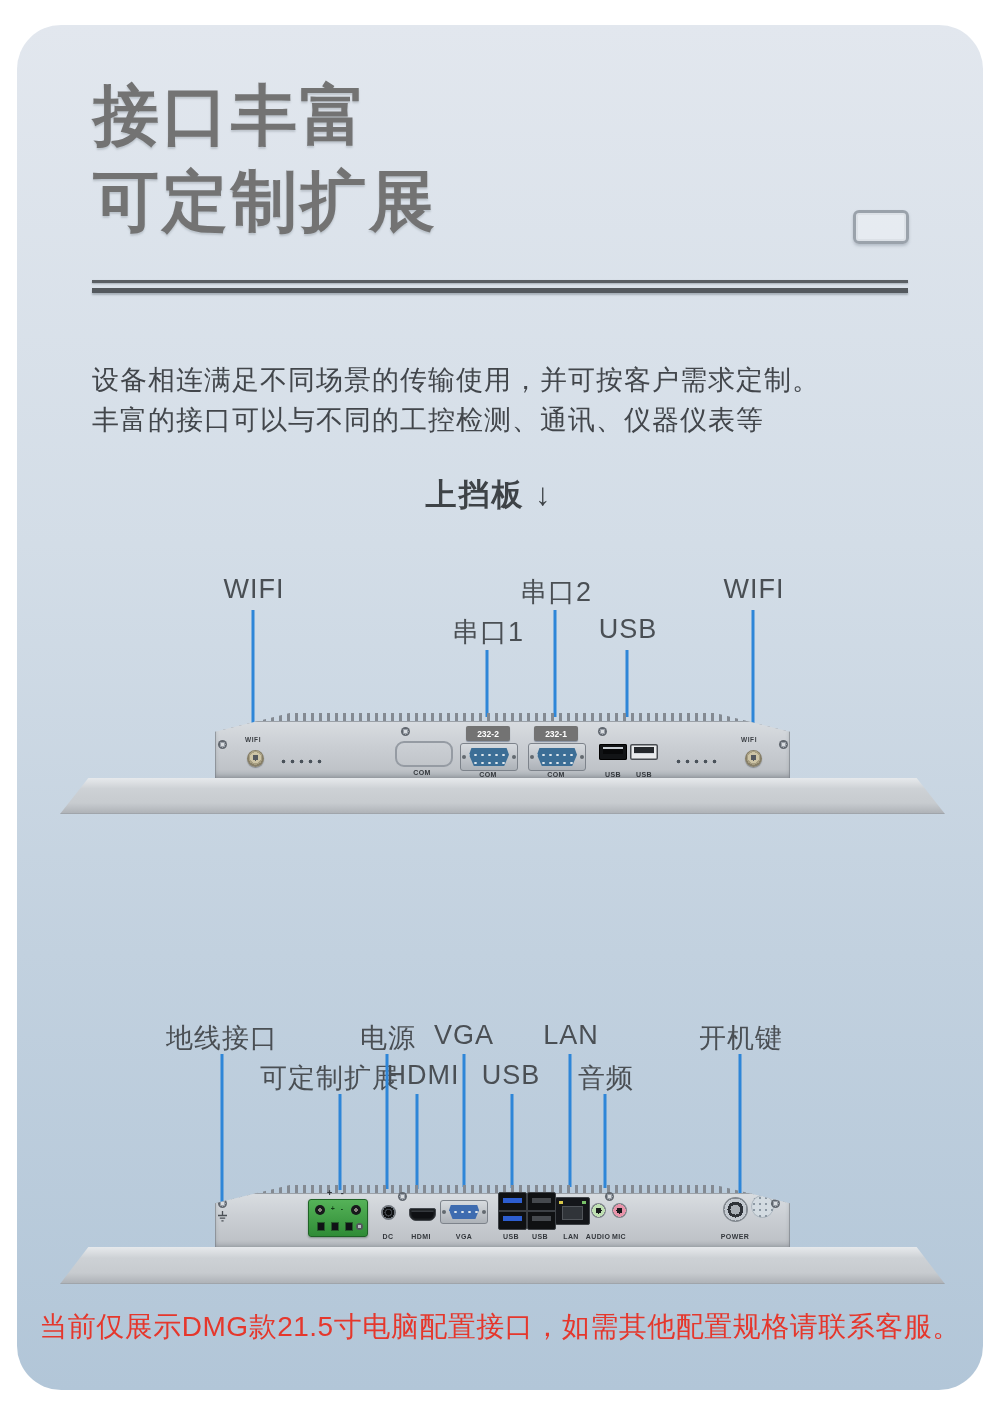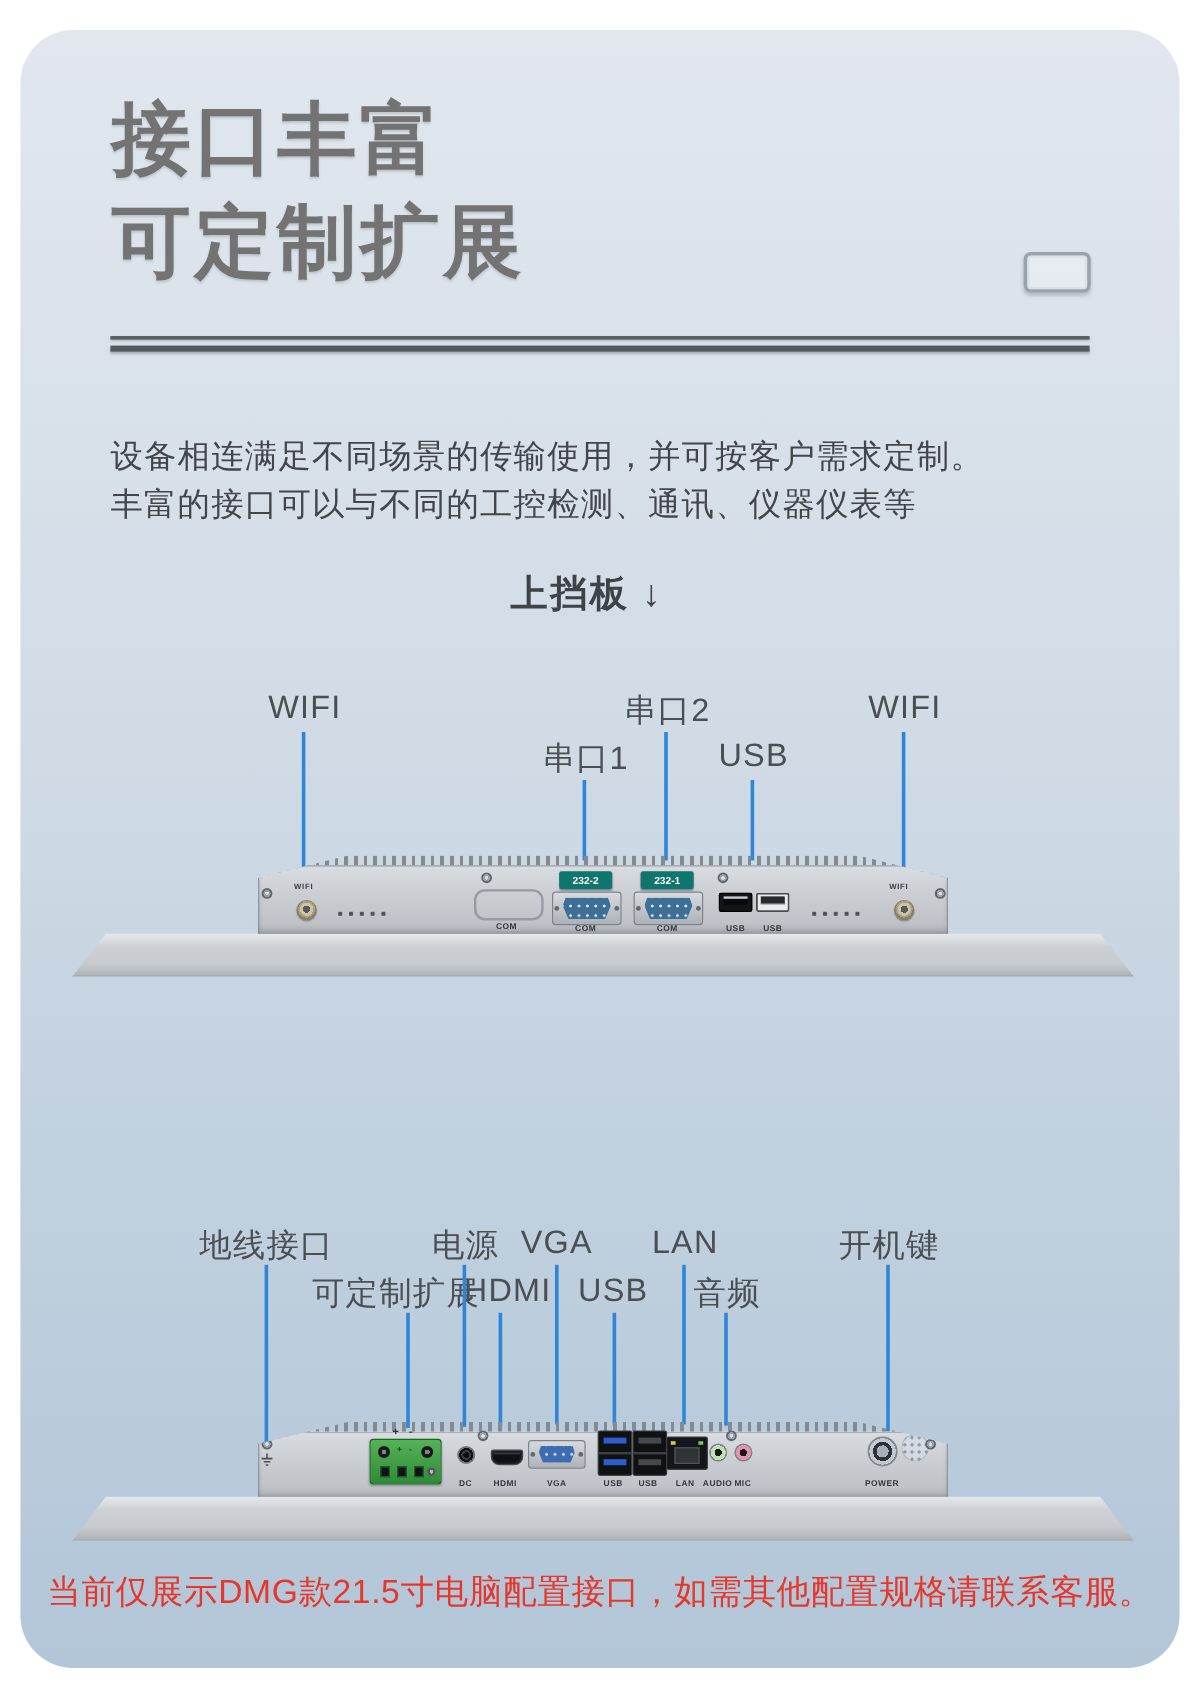--- a/index.html
+++ b/index.html
@@ -32,21 +32,21 @@
   .screw{position:absolute;width:9px;height:9px;border-radius:50%;
         background:radial-gradient(circle,#d8dce0 0 1.5px,#9aa0a8 1.5px 3px,#61676f 3px 4.6px);}
   .sma{position:absolute;width:17px;height:17px;border-radius:50%;
         background:radial-gradient(circle at 50% 45%,#55595f 0 3px,#cdc4a6 3px 5.5px,#a89f82 5.5px 7px,#877f68 7px);
         box-shadow:0 1px 1px rgba(70,76,84,.5);}
   .dots{position:absolute;width:45px;height:5px;background-image:radial-gradient(circle at 2.5px 2.5px,#4a525a 1.7px,transparent 2.1px);
         background-size:9px 5px;background-repeat:repeat-x;}
   .plabel{position:absolute;transform:translateX(-50%);font-size:7px;font-weight:bold;color:#33373c;
         letter-spacing:.4px;white-space:nowrap;}
   .wifi-mark{position:absolute;transform:translateX(-50%);font-size:6.5px;font-weight:bold;color:#3a3e43;letter-spacing:.6px;}
-  .tag{position:absolute;transform:translateX(-50%);width:44px;height:15px;background:#0f766e;border-radius:2px;
+  .tag{position:absolute;transform:translateX(-50%);width:44px;height:15px;background:#737373;border-radius:2px;
         color:#fff;font-size:8.5px;font-weight:bold;display:flex;align-items:center;justify-content:center;
         box-shadow:0 1px 1px rgba(40,60,90,.4);}
   .com-blank{position:absolute;width:54px;height:22px;border:2px solid #959ba3;border-radius:9px;}
   .mport{position:absolute;background:linear-gradient(#d7dbdf,#adb2b8);border:1px solid #7d838b;border-radius:3px;}
   .mconn{position:absolute;left:8px;right:8px;top:4px;bottom:4px;background:#3c6e96;
         clip-path:polygon(6% 0,94% 0,100% 38%,88% 100%,12% 100%,0 38%);
         background-image:radial-gradient(circle,#dfe7ec 1px,transparent 1.4px);background-size:7px 8px;background-position:3px 3px;}
   .vga .mconn{background-color:#3e6cb0;}
   .side-screw{position:absolute;width:4px;height:4px;border-radius:50%;background:#63696f;top:50%;margin-top:-2px;}
   .side-screw.l{left:1px;} .side-screw.r{right:1px;}

